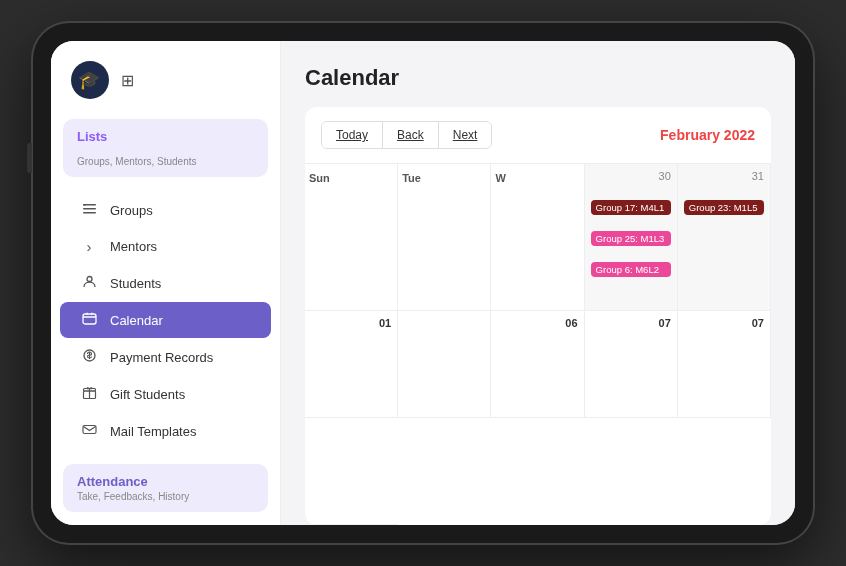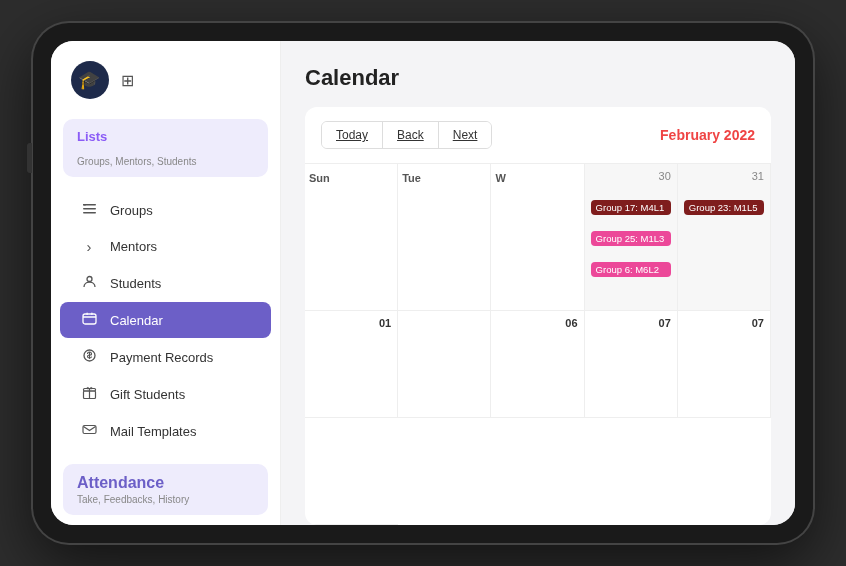--- a/index.html
+++ b/index.html
@@ -136,21 +136,21 @@
     .sidebar-bottom-section {
       background: #eeecfc;
       margin: 8px 12px 0 12px;
       border-radius: 10px;
       padding: 10px 14px;
     }
 
     .sidebar-bottom-title {
       color: #6c5fc7;
       font-weight: 700;
-      font-size: 16px;
+      font-size: 13px;
     }
 
     .sidebar-bottom-subtitle {
       color: #888;
       font-size: 10px;
       margin-top: 2px;
     }
 
     
     .main-content {

